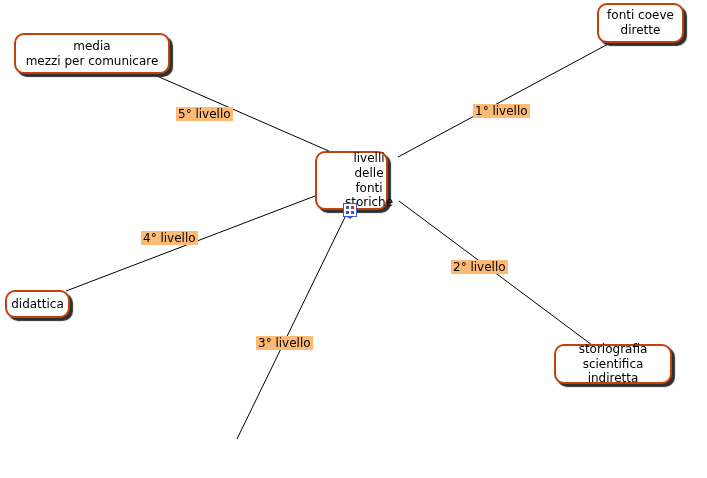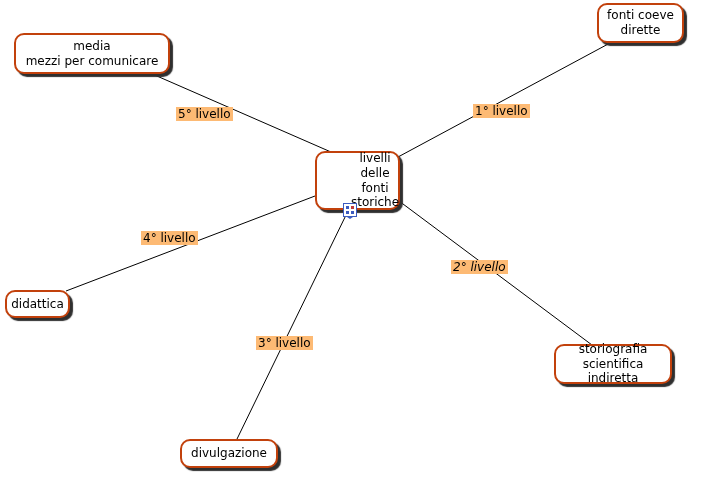--- a/index.html
+++ b/index.html
@@ -68,39 +68,38 @@
     <line x1="150" y1="73" x2="331" y2="152" stroke="#000000" stroke-width="1"></line>
     <line x1="610" y1="43" x2="398" y2="157" stroke="#000000" stroke-width="1"></line>
     <line x1="66" y1="291" x2="315" y2="196" stroke="#000000" stroke-width="1"></line>
     <line x1="237" y1="439" x2="348" y2="211" stroke="#000000" stroke-width="1"></line>
     <line x1="592" y1="345" x2="399" y2="201" stroke="#000000" stroke-width="1"></line>
   </svg>
 
   <div class="edge-label" style="left:176px; top:107px;">5° livello</div>
   <div class="edge-label" style="left:473px; top:104px;">1° livello</div>
   <div class="edge-label" style="left:141px; top:231px;">4° livello</div>
-  <div class="edge-label" style="left:451px; top:260px;font-style:italic;">2° livello</div>
+  <div class="edge-label" style="left:451px; top:260px;">2° livello</div>
   <div class="edge-label" style="left:256px; top:336px;">3° livello</div>
 
   <div class="node" style="left:14px; top:33px; width:156px; height:41px;">media
 mezzi per comunicare</div>
 
   <div class="node" style="left:597px; top:3px; width:87px; height:40px;">fonti coeve
 dirette</div>
 
-  <div class="node" style="left:315px; top:151px; width:85px; height:59px;padding-left:40px;">livelli delle
+  <div class="node" style="left:315px; top:151px; width:73px; height:59px;padding-left:40px;">livelli delle
 fonti
 storiche</div>
 
   <div class="node" style="left:5px; top:290px; width:65px; height:28px;">didattica</div>
 
   <div class="node" style="left:554px; top:344px; width:118px; height:40px;">storiografia scientifica
 indiretta</div>
 
-  <div class="node" style="left:180px; top:439px; width:98px; height:29px;">divulgazione</div>
 
   <div class="resource-icon" style="left:343px; top:203px;">
     <svg width="14" height="16" viewBox="0 0 14 16">
       <rect x="0.5" y="0.5" width="13" height="13" fill="#ffffff" stroke="#3b5bc0"></rect>
       <rect x="3" y="3" width="3" height="3" fill="#3b5bc0"></rect>
       <rect x="8" y="3" width="3" height="3" fill="#c03b3b"></rect>
       <rect x="3" y="8" width="3" height="3" fill="#3b5bc0"></rect>
       <rect x="8" y="8" width="3" height="3" fill="#3b5bc0"></rect>
       <path d="M4 14 L10 14 L7 16 Z" fill="#3b5bc0"></path>
     </svg>

